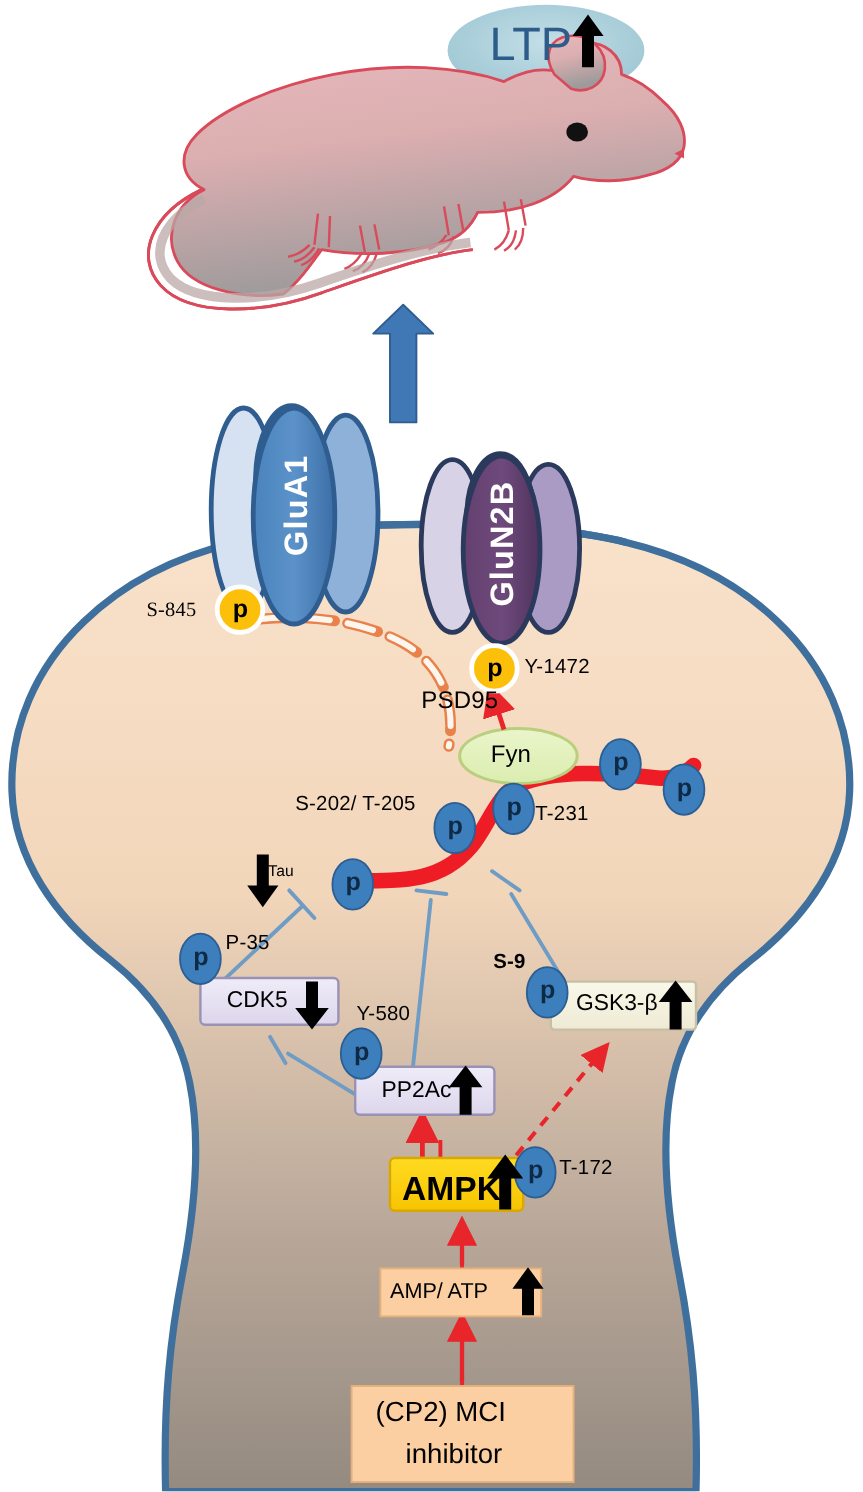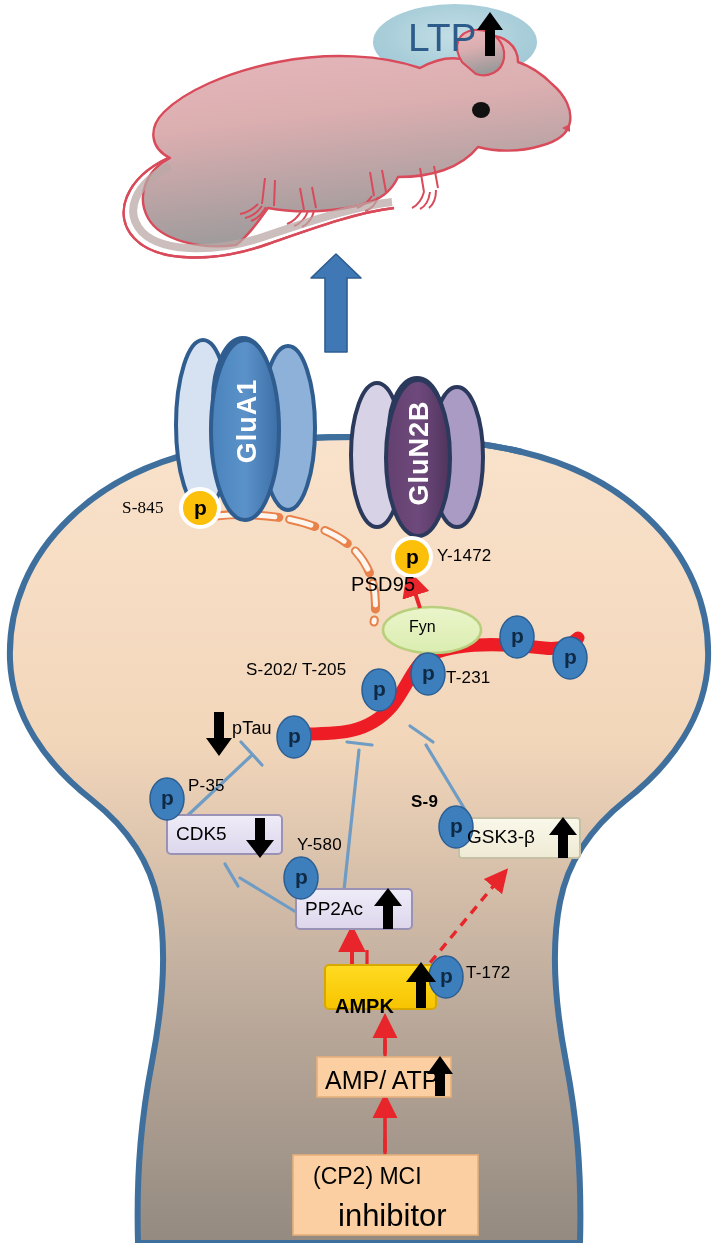--- a/index.html
+++ b/index.html
@@ -1,21 +1,21 @@
 <!DOCTYPE html>
 <html><head>
 <meta charset="utf-8">
 <style>
   html,body{margin:0;padding:0;background:#ffffff;}
   body{width:719px;height:1243px;font-family:"Liberation Sans",sans-serif;overflow:hidden;}
   #stage{position:relative;width:693px;height:1243px;background:#fff;}
   svg.layer{position:absolute;left:0;top:0;width:719px;height:1243px;}
   .txt{position:absolute;white-space:nowrap;color:#000;}
   .lbl{font-size:17px;letter-spacing:.2px;}
-  .boxtxt{font-size:19px;}
+  .boxtxt{font-size:19px;margin-left:13px;}
   .recname{font-size:27px;font-weight:700;color:#ffffff;letter-spacing:1px;}
   .pglyph{font-size:21px;font-weight:700;font-family:"Liberation Sans",sans-serif;}
 </style>
 </head>
 <body>
 
 <div id="stage">
 
   <svg class="layer" viewBox="0 0 719 1243">
     <defs>
@@ -252,25 +252,25 @@
   <div class="txt recname" style="left:419px;top:453px;transform:translate(-50%,-50%) rotate(-90deg);transform-origin:center;">GluN2B</div>
 
   <div class="txt lbl" style="left:122px;top:498px;font-family:Liberation Serif, serif;">S-845</div>
   <div class="txt pglyph" style="left:194px;top:496px;color:#000;">p</div>
 
   <div class="txt lbl" style="left:437px;top:546px;">Y-1472</div>
   <div class="txt pglyph" style="left:406px;top:545px;color:#000;">p</div>
 
   <div class="txt lbl" style="left:304px;top:573px;font-size:20px;margin-left:47px;">PSD95</div>
 
-  <div class="txt" style="left:409px;top:618px;font-size:16px;">Fyn</div>
+  <div class="txt" style="left:409px;top:618px;font-size:20px;">Fyn</div>
 
   <div class="txt lbl" style="left:246px;top:660px;">S-202/ T-205</div>
   <div class="txt lbl" style="left:446px;top:668px;">T-231</div>
-  <div class="txt lbl" style="left:232px;top:718px;font-size:18px;">pTau</div>
+  <div class="txt lbl" style="left:216px;top:718px;font-size:13px;">pTau</div>
 
   <div class="txt pglyph" style="left:288px;top:724px;color:#0f2a44;">p</div>
   <div class="txt pglyph" style="left:373px;top:677px;color:#0f2a44;">p</div>
   <div class="txt pglyph" style="left:422px;top:661px;color:#0f2a44;">p</div>
   <div class="txt pglyph" style="left:511px;top:624px;color:#0f2a44;">p</div>
   <div class="txt pglyph" style="left:564px;top:645px;color:#0f2a44;">p</div>
 
   <div class="txt lbl" style="left:188px;top:776px;">P-35</div>
   <div class="txt pglyph" style="left:161px;top:786px;color:#0f2a44;">p</div>
   <div class="txt boxtxt" style="left:176px;top:823px;">CDK5</div>
@@ -278,20 +278,20 @@
   <div class="txt lbl" style="left:297px;top:835px;">Y-580</div>
   <div class="txt pglyph" style="left:295px;top:865px;color:#0f2a44;">p</div>
   <div class="txt boxtxt" style="left:305px;top:898px;">PP2Ac</div>
 
   <div class="txt lbl" style="left:411px;top:792px;font-weight:bold;">S-9</div>
   <div class="txt pglyph" style="left:450px;top:814px;color:#0f2a44;">p</div>
   <div class="txt boxtxt" style="left:467px;top:826px;">GSK3-β</div>
 
   <div class="txt lbl" style="left:466px;top:963px;">T-172</div>
   <div class="txt pglyph" style="left:440px;top:964px;color:#0f2a44;">p</div>
-  <div class="txt" style="left:335px;top:975px;font-size:20px;font-weight:700;margin-top:20px;">AMPK</div>
-
-  <div class="txt" style="left:325px;top:1066px;font-size:25px;">AMP/ ATP</div>
+  <div class="txt" style="left:335px;top:975px;font-size:28px;font-weight:700;">AMPK</div>
+
+  <div class="txt" style="left:325px;top:1066px;font-size:18px;">AMP/ ATP</div>
 
   <div class="txt" style="left:313px;top:1163px;font-size:23px;text-align:center;">(CP2) MCI</div>
-  <div class="txt" style="left:338px;top:1198px;font-size:31px;">inhibitor</div>
+  <div class="txt" style="left:338px;top:1198px;font-size:23px;">inhibitor</div>
 
 </div>
 
 </body></html>

